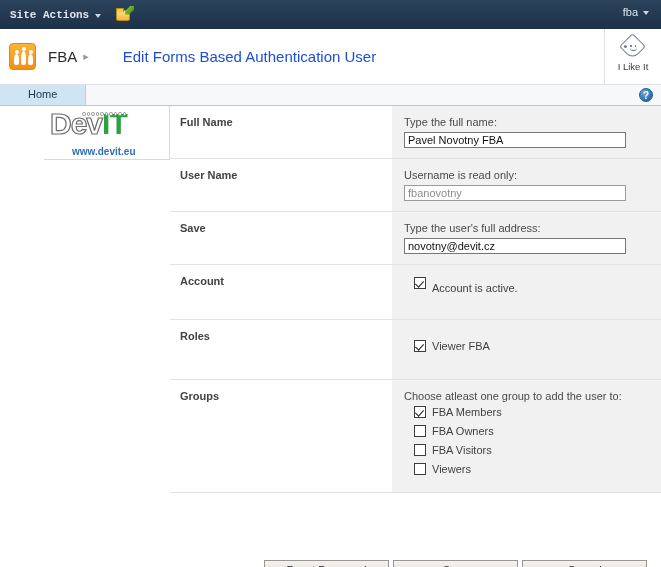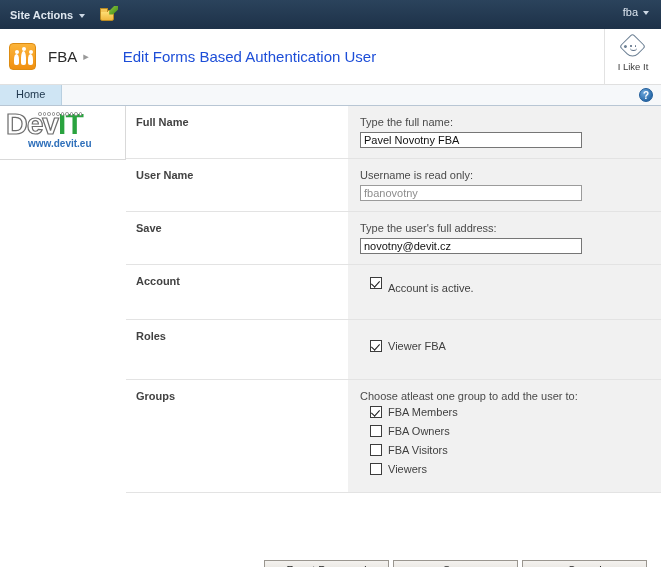--- a/index.html
+++ b/index.html
@@ -19,21 +19,21 @@
     height: 29px;
     background: #21374f;
     background: linear-gradient(to bottom, #2b435c 0%, #1d3148 100%);
     display: flex; align-items: center;
     padding: 0 10px 0 7px;
     position: relative;
   }
   .site-actions {
     color: #dfe7ef; font-size: 11px; font-weight: bold;
     display: flex; align-items: center; gap: 4px;
-    cursor: pointer; padding: 2px 3px;
+    cursor: pointer; padding: 2px 3px; font-family: Liberation Mono, monospace;
   }
   .caret-down {
     width: 0; height: 0;
     border-left: 3.5px solid transparent;
     border-right: 3.5px solid transparent;
     border-top: 4px solid #cdd8e4;
     display: inline-block; margin-left: 2px; position: relative; top: 1px;
   }
   .nav-edit-icon { width: 17px; height: 16px; margin-left: 12px; position: relative; cursor: pointer; }
   .nav-edit-icon .folder {
@@ -116,37 +116,37 @@
   .bubble-b:after { content:""; position:absolute; left:3px; bottom:-5px; width:0;height:0;
     border-left:1px solid transparent; border-right:4px solid transparent; border-top:5px solid #6b7f93; }
 
   
   .tabstrip {
     height: 21px; background: #f6f8fa;
     border-bottom: 1px solid #b8c6d4;
     display: flex; align-items: flex-end; position: relative;
   }
   .tab {
-    height: 20px; line-height: 19px; padding: 0 16px;
+    height: 20px; line-height: 19px; padding: 0 28px;
     font-size: 11px; color: #2b4a68; cursor: pointer;
     background: #cfe5f4;
     border-right: 1px solid #b8cfe0;
   }
   .tab.active { background: #cfe5f4; color: #20394f; }
   .help-icon {
     position: absolute; right: 8px; top: 3px;
     width: 14px; height: 14px; border-radius: 50%;
     background: radial-gradient(circle at 35% 30%, #6ea8dd 0%, #2b6cab 70%, #1d5894 100%);
     color: #fff; font-size: 10px; font-weight: bold; line-height: 14px;
     text-align: center; cursor: pointer; border: 1px solid #1f5c99;
   }
 
   
   .body-wrap { display: flex; height: 446px; }
-  .leftcol { width: 126px; flex: 0 0 126px; background: #ffffff; }
+  .leftcol { width: 126px; flex: 0 0 126px; background: #ffffff; margin-left: 44px; }
   .logo-box {
     width: 126px; height: 54px; border-right: 1px solid #d9d9d9; border-bottom: 1px solid #d9d9d9;
     background: #ffffff; position: relative; overflow: hidden;
   }
   .logo-text {
     position: absolute; left: 6px; top: 2px;
     font-family: "Liberation Sans", sans-serif;
     font-size: 30px; font-weight: bold; letter-spacing: -1px; line-height: 32px;
   }
   .logo-dev {
@@ -155,21 +155,21 @@
   }
   .logo-it { color: #2aa33f; -webkit-text-stroke: 0; }
   .logo-dots {
     position: absolute; left: 38px; top: 6px; display: flex; gap: 1px;
   }
   .logo-dots i {
     width: 3.5px; height: 3.5px; border: 0.8px solid #8a8a8a; border-radius: 50%;
     display: block; background: #fff;
   }
   .logo-url {
-    position: absolute; left: 28px; bottom: 10px;
+    position: absolute; left: 28px; bottom: 2px;
     font-size: 10px; font-weight: bold; color: #2e6fba;
   }
 
   .rightcol { flex: 1; position: relative; }
 
   
   .formtable { width: 535px; border-collapse: collapse; table-layout: fixed; }
   .formtable tr { border-bottom: 1px solid #e3e3e3; }
   .formtable td.lbl {
     width: 222px; vertical-align: top; padding: 10px 0 10px 10px;

